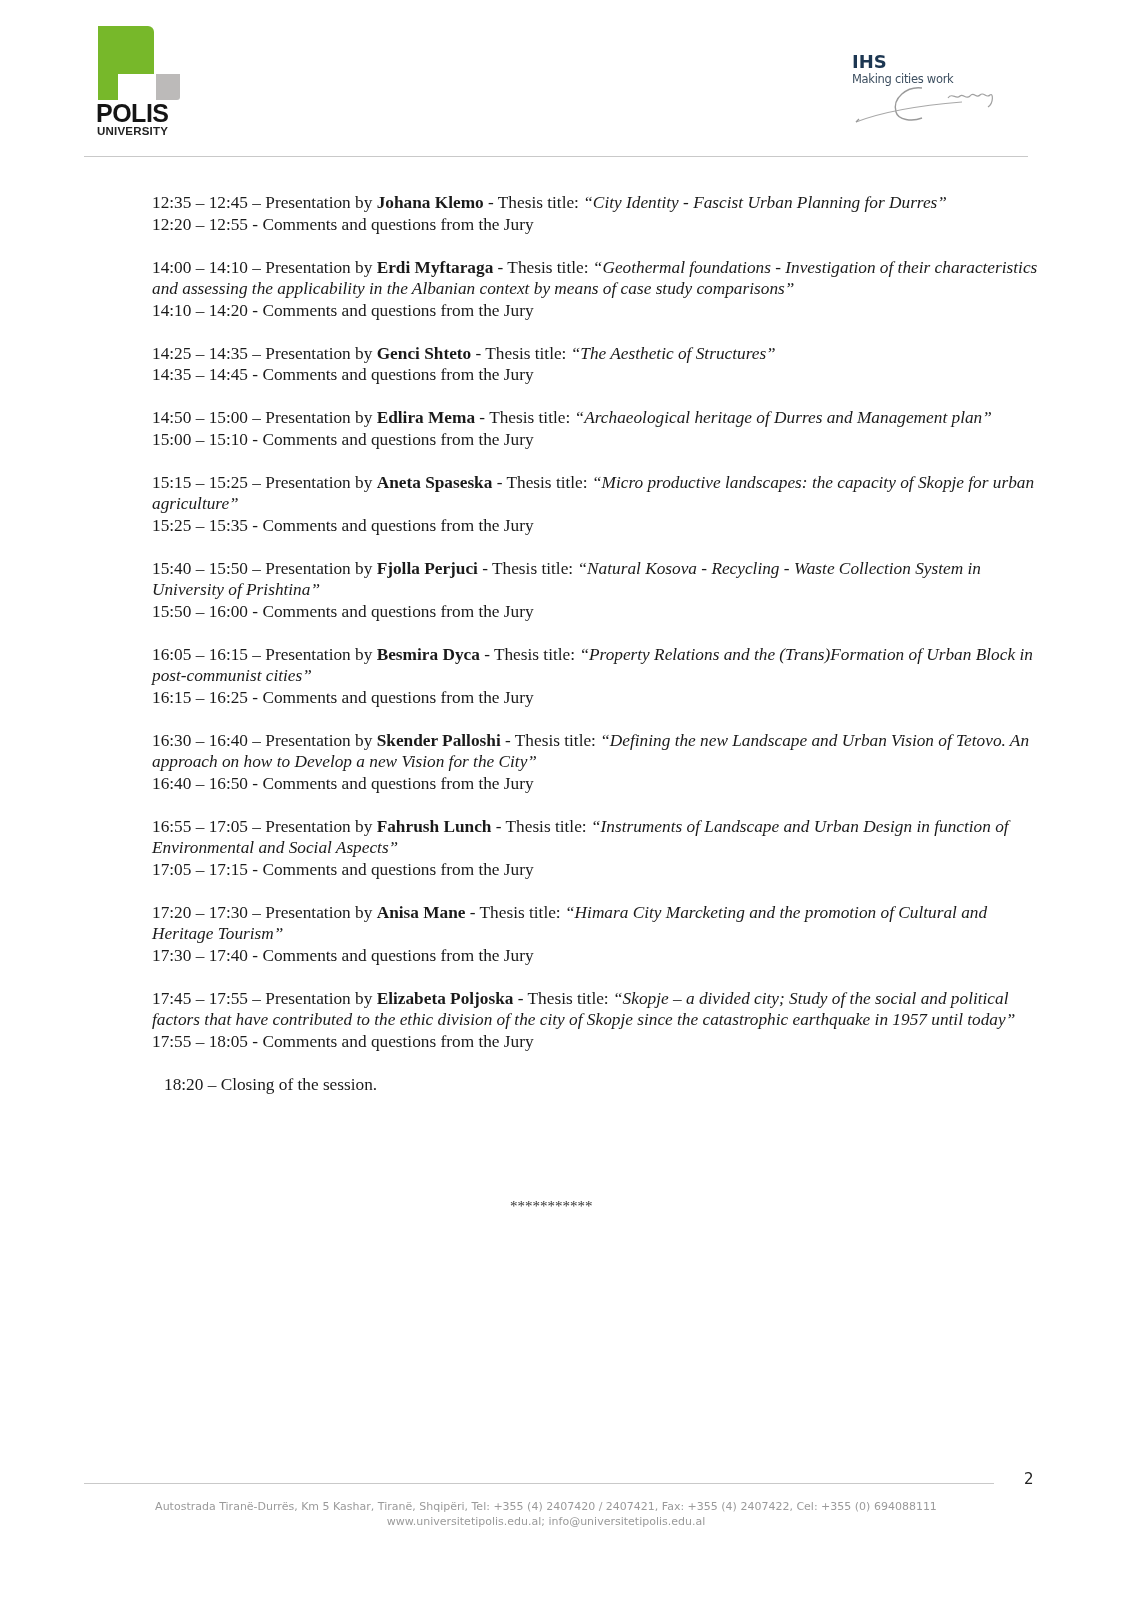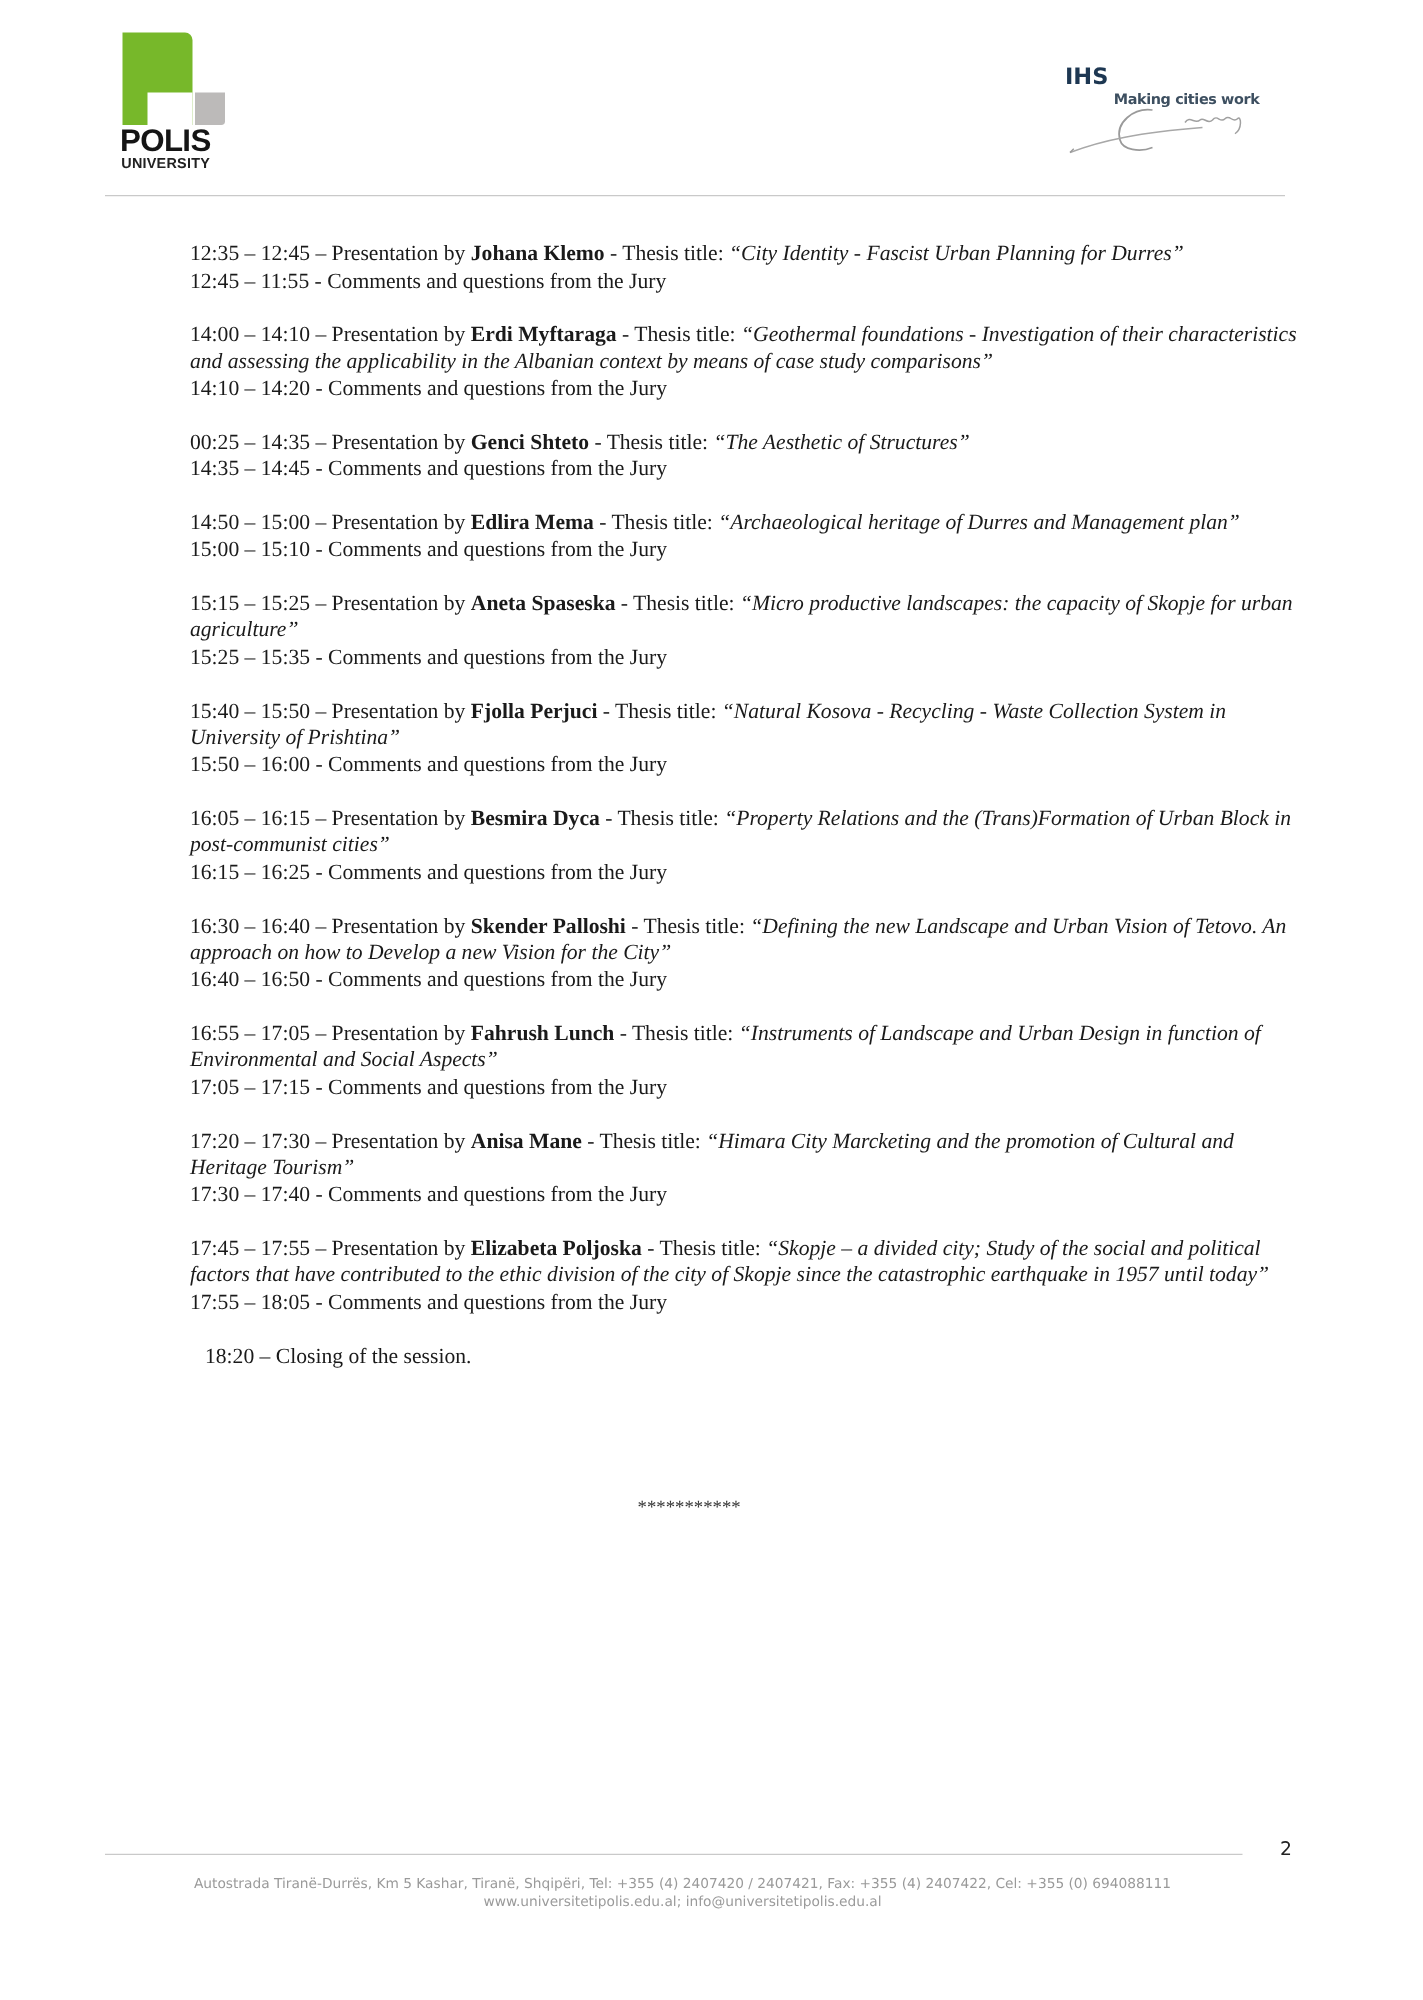--- a/index.html
+++ b/index.html
@@ -5,21 +5,21 @@
   html, body { margin: 0; padding: 0; background: #ffffff; }
   body { width: 1138px; height: 1600px; position: relative; overflow: hidden; color: #1a1a1a; }
   .logo-polis { position: absolute; left: 96px; top: 26px; width: 90px; height: 112px; }
   .polis-green { position: absolute; left: 2px; top: 0; width: 56px; height: 74px; background: #77b82a; border-top-right-radius: 6px; }
   .polis-white { position: absolute; left: 22px; top: 48px; width: 36px; height: 26px; background: #fff; }
   .polis-gray { position: absolute; left: 60px; top: 48px; width: 24px; height: 26px; background: #bcbab9; border-radius: 0 0 3px 0; }
   .polis-word { position: absolute; left: 0; top: 74px; font-family: "Liberation Sans", sans-serif; font-weight: bold; font-size: 25px; letter-spacing: -0.5px; color: #151515; line-height: 26px; }
   .polis-sub { position: absolute; left: 1px; top: 99px; font-family: "Liberation Sans", sans-serif; font-size: 11.5px; letter-spacing: 0.2px; color: #222; line-height: 12px; font-weight: bold; }
   .logo-ihs { position: absolute; left: 852px; top: 52px; width: 180px; height: 80px; }
   .ihs-word { font-family: "DejaVu Sans", sans-serif; font-weight: bold; font-size: 18px; color: #1d3752; line-height: 20px; }
-  .ihs-tag { font-family: "DejaVu Sans", sans-serif; font-weight: bold; font-size: 11.5px; color: #3d4f60; line-height: 14px; letter-spacing: -0.3px; margin-left: 39px; }
+  .ihs-tag { font-family: "DejaVu Sans", sans-serif; font-weight: normal; font-size: 11.5px; color: #3d4f60; line-height: 14px; letter-spacing: -0.3px; }
   .ihs-sign { position: absolute; left: 0; top: 30px; }
   .header-rule { position: absolute; left: 84px; top: 156px; width: 944px; height: 1px; background: #c9c9c9; }
   .content { position: absolute; left: 152px; top: 192px; width: 890px; font-family: "Liberation Serif", serif; font-size: 17.3px; line-height: 21.5px; color: #1a1a1a; }
   .block { margin: 0 0 21.5px 0; }
   .block p { margin: 0; }
   .name { font-weight: bold; text-align: center; }
   .title-it { font-style: italic; }
   .closing { margin-left: 12px; }
   .stars { position: absolute; left: 510px; top: 1198px; font-family: "Liberation Serif", serif; font-size: 15px; letter-spacing: 0px; color: #333; }
   .footer-rule { position: absolute; left: 84px; top: 1483px; width: 910px; height: 1px; background: #c9c9c9; }
@@ -47,31 +47,31 @@
     <path d="M96 16 c4 -6 8 2 12 -2 c3 -3 6 4 10 0 c4 -5 6 3 10 -1 c4 -4 6 4 10 0 c3 -3 4 8 -2 12" fill="none" stroke="#a0a0a0" stroke-width="1.2"></path>
   </svg>
 </div>
 
 <div class="header-rule"></div>
 
 <div class="content">
 
   <div class="block">
     <p><span>12:35 – 12:45</span><span> – </span><span>Presentation by </span><span class="name">Johana Klemo</span><span> - Thesis title: </span><span class="title-it">“City Identity - Fascist Urban Planning for Durres”</span></p>
-    <p><span>12:45 – 11:55</span><span> - Comments and questions from the Jury</span></p>
+    <p><span>12:20 – 12:55</span><span> - Comments and questions from the Jury</span></p>
   </div>
 
 
   <div class="block">
     <p><span>14:00 – 14:10</span><span> – </span><span>Presentation by </span><span class="name">Erdi Myftaraga</span><span> - Thesis title: </span><span class="title-it">“Geothermal foundations - Investigation of their characteristics and assessing the applicability in the Albanian context by means of case study comparisons”</span></p>
     <p><span>14:10 – 14:20</span><span> - Comments and questions from the Jury</span></p>
   </div>
 
   <div class="block">
-    <p><span>00:25 – 14:35</span><span> – </span><span>Presentation by </span><span class="name">Genci Shteto</span><span> - Thesis title: </span><span class="title-it">“The Aesthetic of Structures”</span></p>
+    <p><span>14:25 – 14:35</span><span> – </span><span>Presentation by </span><span class="name">Genci Shteto</span><span> - Thesis title: </span><span class="title-it">“The Aesthetic of Structures”</span></p>
     <p><span>14:35 – 14:45</span><span> - Comments and questions from the Jury</span></p>
   </div>
 
   <div class="block">
     <p><span>14:50 – 15:00</span><span> – </span><span>Presentation by </span><span class="name">Edlira Mema</span><span> - Thesis title: </span><span class="title-it">“Archaeological heritage of Durres and Management plan”</span></p>
     <p><span>15:00 – 15:10</span><span> - Comments and questions from the Jury</span></p>
   </div>
 
   <div class="block">
     <p><span>15:15 – 15:25</span><span> – </span><span>Presentation by </span><span class="name">Aneta Spaseska</span><span> - Thesis title: </span><span class="title-it">“Micro productive landscapes: the capacity of Skopje for urban agriculture”</span></p>

